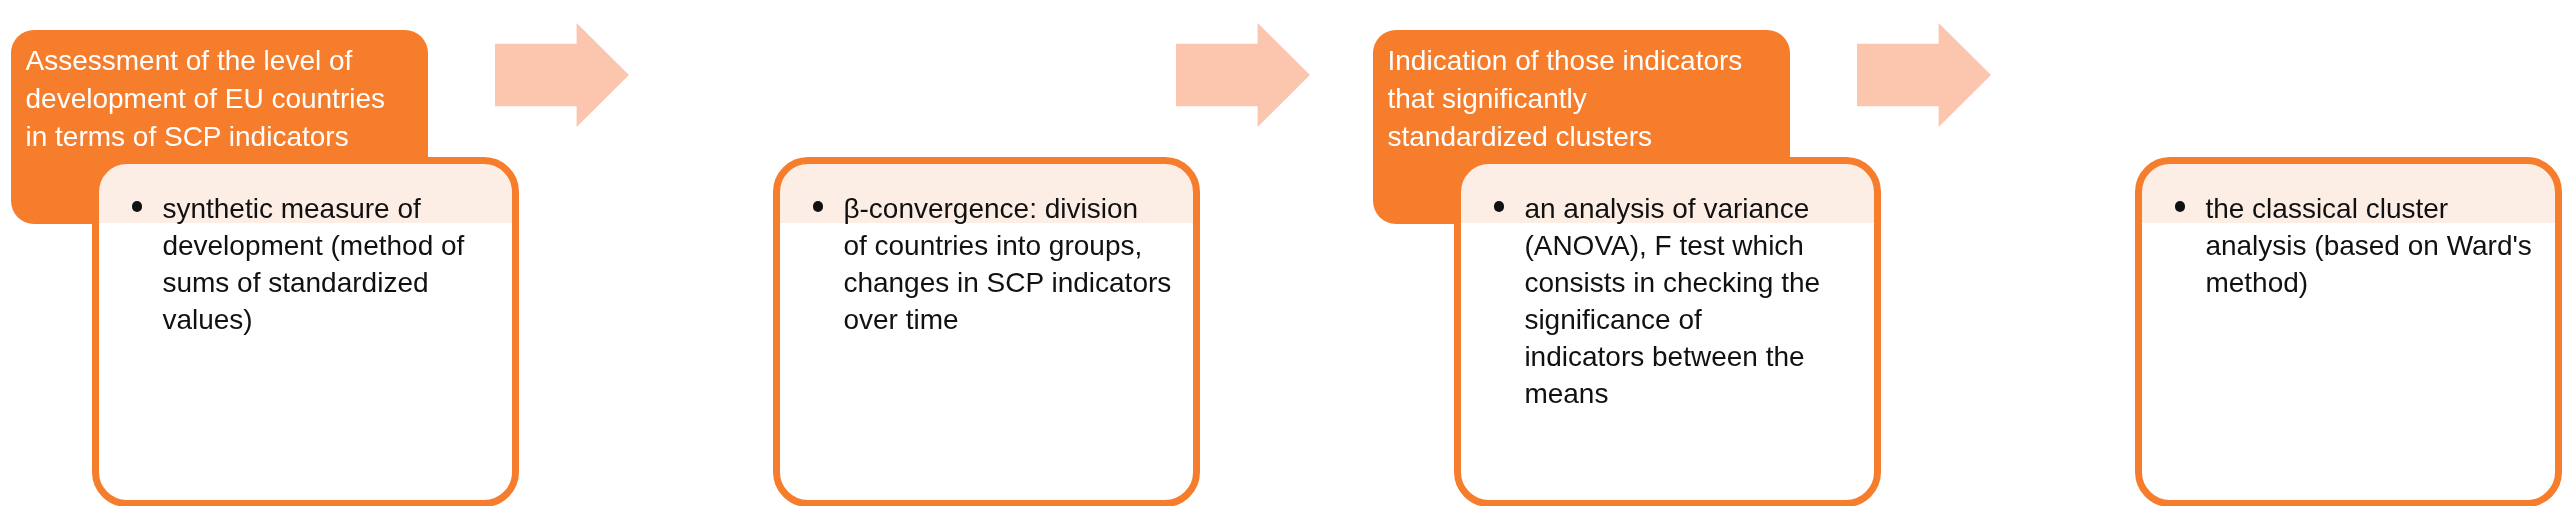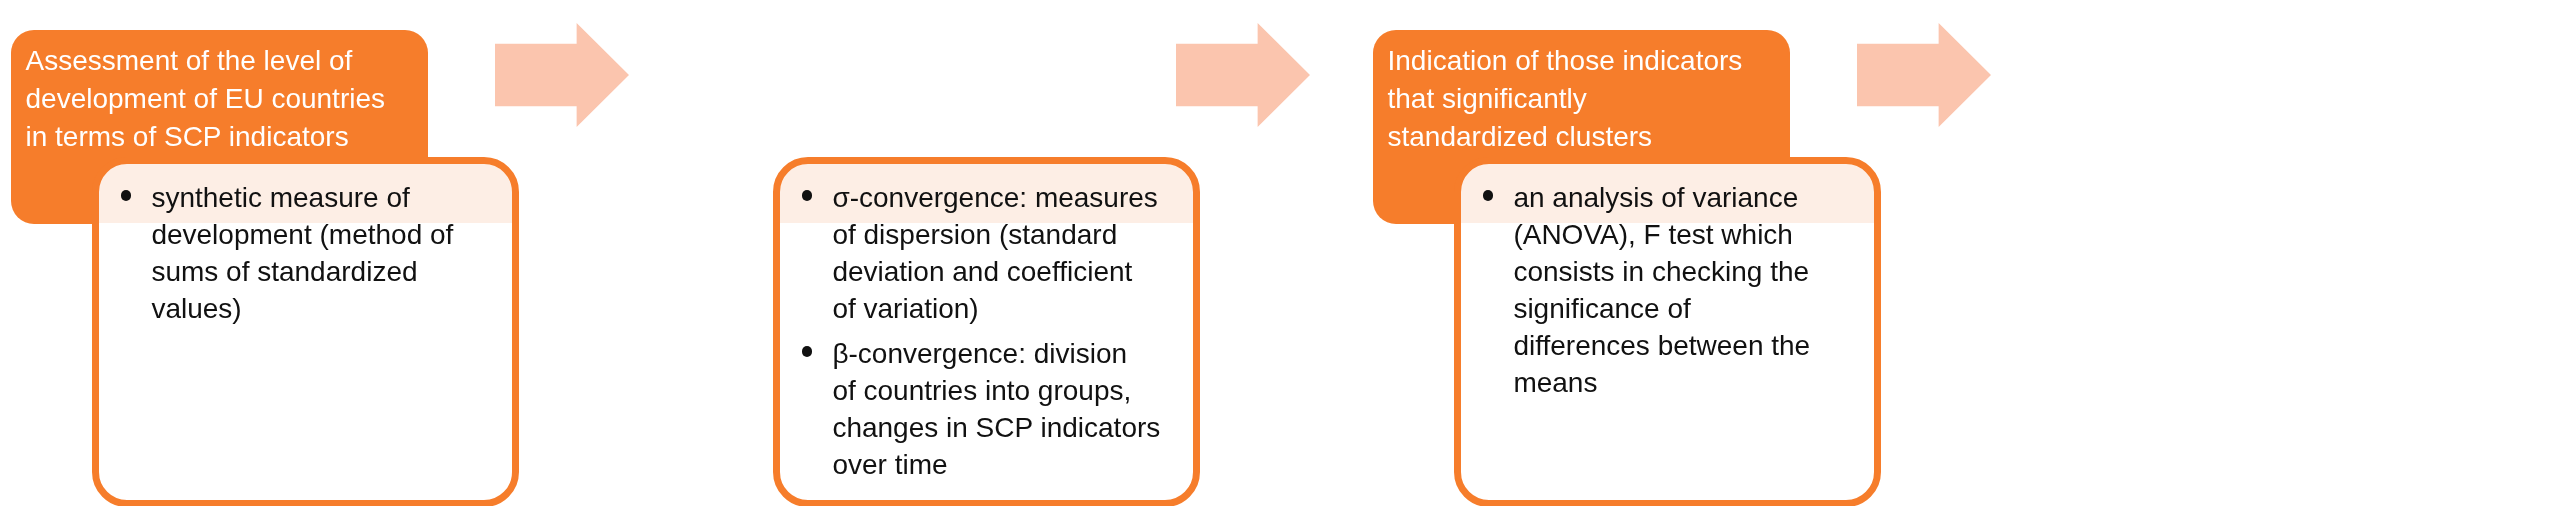--- a/index.html
+++ b/index.html
@@ -49,21 +49,21 @@
     width: 427px;
     height: 350px;
     box-sizing: border-box;
     border: 7.7px solid #f67d2b;
     border-radius: 35px;
     
     background: linear-gradient(to bottom, #fdeee5 0px, #fdeee5 59px, #ffffff 59px);
     z-index: 2;
   }
   .bullet-list {
-    margin: 0;
+    margin: 11px;
     padding: 15.4px 9.3px 0 21.6px;
     list-style: none;
   }
   .bullet-item {
     display: flex;
     column-gap: 20px;
     margin: 0 0 7.7px 0;
   }
   .bullet-marker {
     flex: 0 0 10.8px;
@@ -123,27 +123,20 @@
         </li>
       </ul>
     </div>
   </div>
 
   <div class="step" style="--i:1">
     <div class="step-body">
       <ul class="bullet-list">
         <li class="bullet-item">
           <span class="bullet-marker"></span>
-          <span class="bullet-text">σ-convergence: measures
-of dispersion (standard
-deviation and coefficient
-of variation)</span>
-        </li>
-        <li class="bullet-item">
-          <span class="bullet-marker"></span>
           <span class="bullet-text">β-convergence: division
 of countries into groups,
 changes in SCP indicators
 over time</span>
         </li>
       </ul>
     </div>
   </div>
 
   <div class="step" style="--i:2">
@@ -153,24 +146,34 @@
 standardized clusters</span>
     </div>
     <div class="step-body">
       <ul class="bullet-list">
         <li class="bullet-item">
           <span class="bullet-marker"></span>
           <span class="bullet-text">an analysis of variance
 (ANOVA), F test which
 consists in checking the
 significance of
-differences between the
+indicators between the
 means</span>
         </li>
       </ul>
     </div>
   </div>
 
   <div class="step" style="--i:3">
+    <div class="step-body">
+      <ul class="bullet-list">
+        <li class="bullet-item">
+          <span class="bullet-marker"></span>
+          <span class="bullet-text">the classical cluster
+analysis (based on Ward's
+method)</span>
+        </li>
+      </ul>
+    </div>
   </div>
 
 </div>
 
 
 </body></html>

